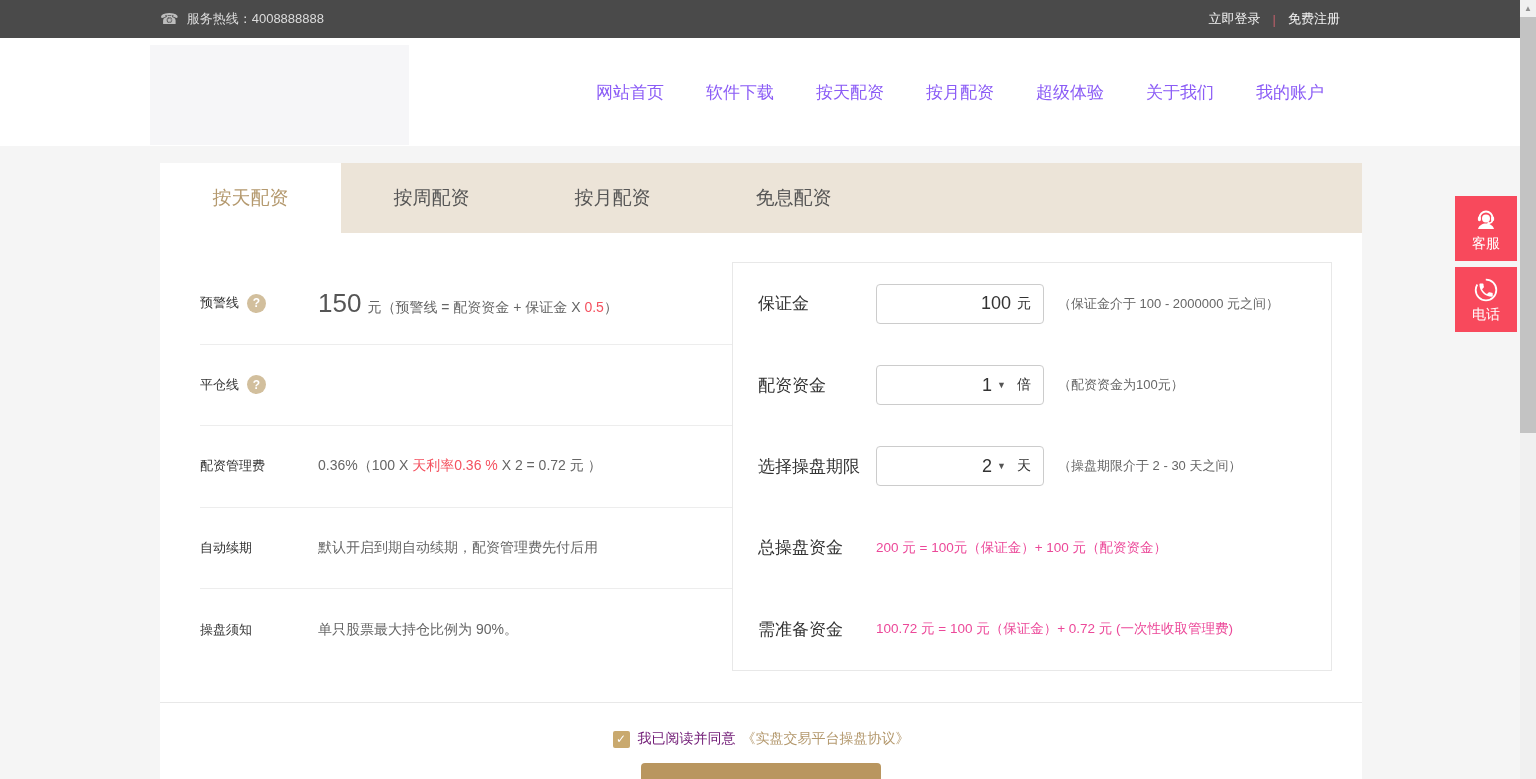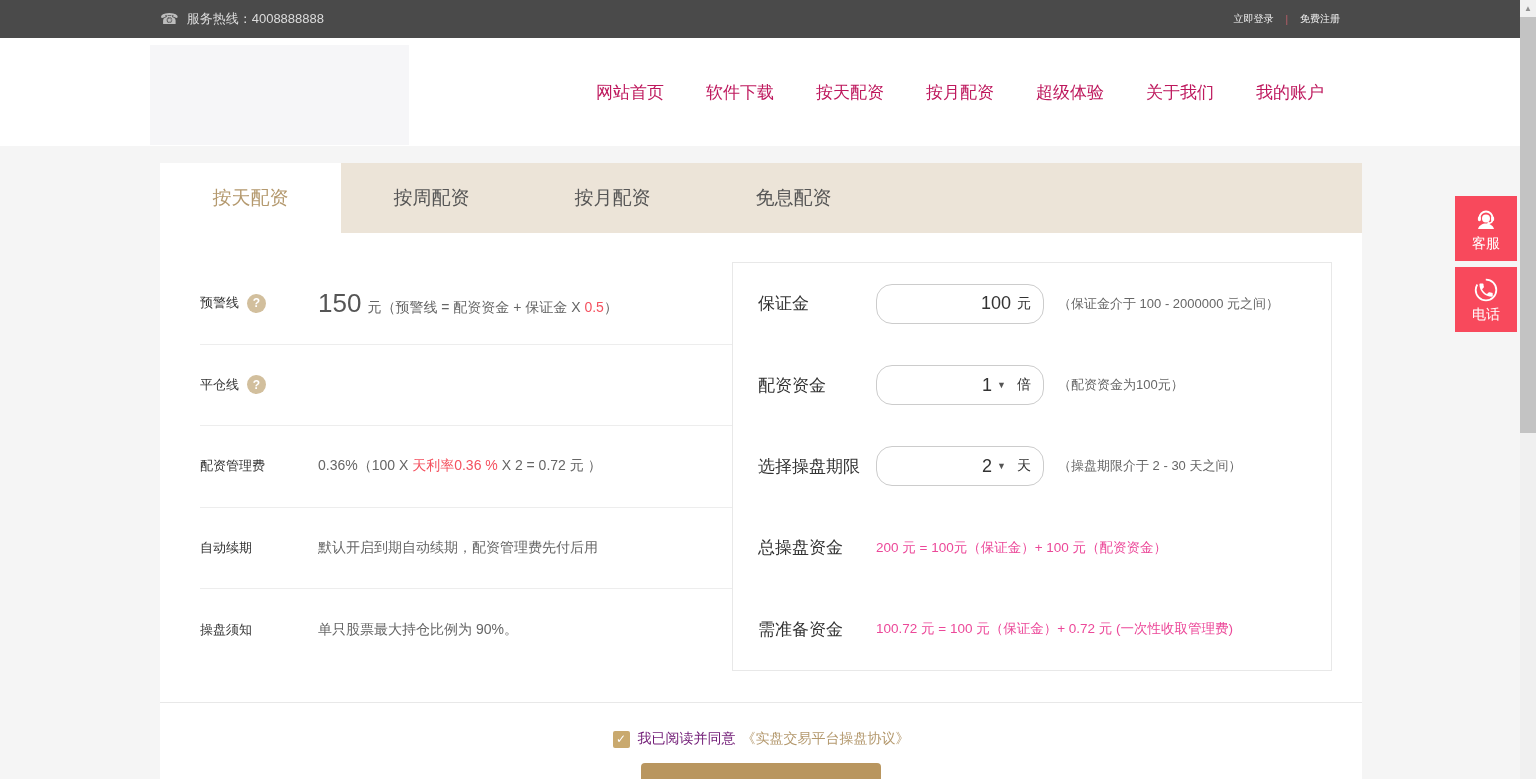--- a/index.html
+++ b/index.html
@@ -9,30 +9,30 @@
     font-family:"Liberation Sans","DejaVu Sans",sans-serif; color:#333;
   }
 
   
   .topbar { position:absolute; left:0; top:0; width:1520px; height:38px;
     background:#4a4a4a; display:flex; align-items:center; }
   .topbar-left { position:absolute; left:160px; display:flex; align-items:center;
     color:#dcdcdc; font-size:13px; }
   .topbar-left .phone-glyph { font-size:15px; margin-right:8px; color:#bdbdbd; }
   .topbar-right { position:absolute; right:180px; display:flex; align-items:center;
-    font-size:10px; color:#f2f2f2; }
+    font-size:13px; color:#f2f2f2; }
   .topbar-right a { color:#f2f2f2; text-decoration:none; cursor:pointer; }
   .topbar-right .sep { margin:0 12px; color:#c0606a; }
 
   
   .header { position:absolute; left:0; top:38px; width:1520px; height:108px; background:#ffffff; }
   .logo-box { position:absolute; left:150px; top:7px; width:259px; height:100px; background:#f6f6f8; }
   .main-nav { position:absolute; right:196px; top:0; height:108px;
     display:flex; align-items:center; gap:42px; }
-  .main-nav .nav-item { font-size:17px; color:#be185d; cursor:pointer; white-space:nowrap; }
+  .main-nav .nav-item { font-size:17px; color:#8b5cf6; cursor:pointer; white-space:nowrap; }
 
   
   .card { position:absolute; left:160px; top:163px; width:1202px; height:660px; background:#ffffff; }
 
   
   .tabbar { position:absolute; left:0; top:0; width:100%; height:70px; background:#ece4d8; display:flex; }
   .tab { width:181px; height:70px; line-height:70px; text-align:center;
     font-size:19px; color:#555; cursor:pointer; }
   .tab.active { background:#ffffff; color:#b4996e; }
 
@@ -48,21 +48,21 @@
   .l-value { font-size:14px; color:#666; white-space:nowrap; }
   .big-num { font-size:26px; color:#555; margin-right:6px; }
   .red { color:#f4515f; }
   .l-text { font-size:14px; color:#666; }
 
   
   .right-panel { position:absolute; left:572px; top:99px; width:600px; height:409px;
     border:1px solid #e8e8e8; background:#fff; }
   .r-row { height:81.4px; display:flex; align-items:center; padding-left:25px; }
   .r-label { width:118px; font-size:17px; color:#333; flex:none; }
-  .input-box { width:168px; height:40px; border:1px solid #cccccc; border-radius:16px;
+  .input-box { width:168px; height:40px; border:1px solid #cccccc; border-radius:4px;
     background:#fff; display:flex; align-items:center; justify-content:flex-end;
     padding:0 12px; flex:none; }
   .input-box input { width:90px; border:none; outline:none; text-align:right;
     font-size:18px; color:#333; font-family:inherit; background:transparent; }
   .select-box { cursor:pointer; }
   .sel-value { font-size:18px; color:#333; }
   .caret { font-size:9px; color:#555; margin:0 5px; }
   .unit { font-size:14px; color:#333; margin-left:6px; }
   .r-hint { font-size:13px; color:#666; margin-left:14px; white-space:nowrap; }
   .r-text { font-size:13.5px; color:#ec4899; white-space:nowrap; }

